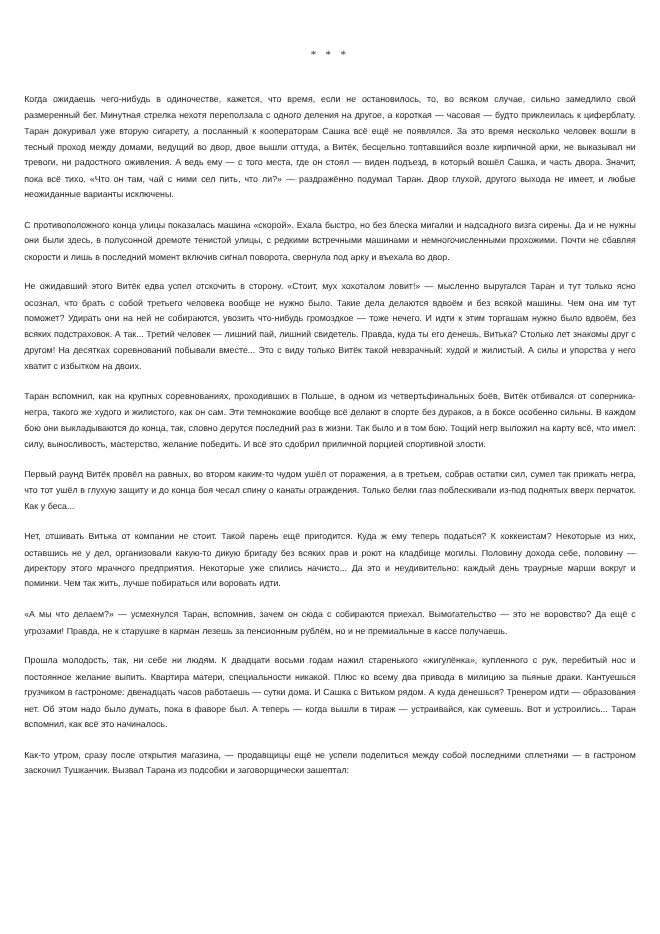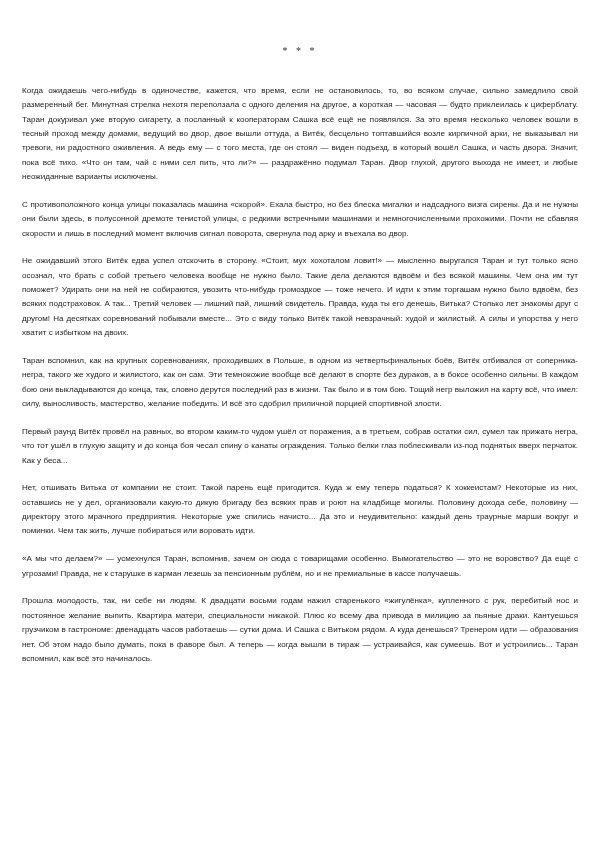--- a/index.html
+++ b/index.html
@@ -57,17 +57,18 @@
 
   <div class="scene-break">* * *</div>
 
   <div class="body-copy">
     <p class="para">Когда ожидаешь чего-нибудь в одиночестве, кажется, что время, если не остановилось, то, во всяком случае, сильно замедлило свой размеренный бег. Минутная стрелка нехотя переползала с одного деления на другое, а короткая — часовая — будто приклеилась к циферблату. Таран докуривал уже вторую сигарету, а посланный к кооператорам Сашка всё ещё не появлялся. За это время несколько человек вошли в тесный проход между домами, ведущий во двор, двое вышли оттуда, а Витёк, бесцельно топтавшийся возле кирпичной арки, не выказывал ни тревоги, ни радостного оживления. А ведь ему — с того места, где он стоял — виден подъезд, в который вошёл Сашка, и часть двора. Значит, пока всё тихо. «Что он там, чай с ними сел пить, что ли?» — раздражённо подумал Таран. Двор глухой, другого выхода не имеет, и любые неожиданные варианты исключены.</p>
     <p class="para">С противоположного конца улицы показалась машина «скорой». Ехала быстро, но без блеска мигалки и надсадного визга сирены. Да и не нужны они были здесь, в полусонной дремоте тенистой улицы, с редкими встречными машинами и немногочисленными прохожими. Почти не сбавляя скорости и лишь в последний момент включив сигнал поворота, свернула под арку и въехала во двор.</p>
     <p class="para">Не ожидавший этого Витёк едва успел отскочить в сторону. «Стоит, мух хохоталом ловит!» — мысленно выругался Таран и тут только ясно осознал, что брать с собой третьего человека вообще не нужно было. Такие дела делаются вдвоём и без всякой машины. Чем она им тут поможет? Удирать они на ней не собираются, увозить что-нибудь громоздкое — тоже нечего. И идти к этим торгашам нужно было вдвоём, без всяких подстраховок. А так... Третий человек — лишний пай, лишний свидетель. Правда, куда ты его денешь, Витька? Столько лет знакомы друг с другом! На десятках соревнований побывали вместе... Это с виду только Витёк такой невзрачный: худой и жилистый. А силы и упорства у него хватит с избытком на двоих.</p>
     <p class="para">Таран вспомнил, как на крупных соревнованиях, проходивших в Польше, в одном из четвертьфинальных боёв, Витёк отбивался от соперника-негра, такого же худого и жилистого, как он сам. Эти темнокожие вообще всё делают в спорте без дураков, а в боксе особенно сильны. В каждом бою они выкладываются до конца, так, словно дерутся последний раз в жизни. Так было и в том бою. Тощий негр выложил на карту всё, что имел: силу, выносливость, мастерство, желание победить. И всё это сдобрил приличной порцией спортивной злости.</p>
     <p class="para">Первый раунд Витёк провёл на равных, во втором каким-то чудом ушёл от поражения, а в третьем, собрав остатки сил, сумел так прижать негра, что тот ушёл в глухую защиту и до конца боя чесал спину о канаты ограждения. Только белки глаз поблескивали из-под поднятых вверх перчаток. Как у беса...</p>
     <p class="para">Нет, отшивать Витька от компании не стоит. Такой парень ещё пригодится. Куда ж ему теперь податься? К хоккеистам? Некоторые из них, оставшись не у дел, организовали какую-то дикую бригаду без всяких прав и роют на кладбище могилы. Половину дохода себе, половину — директору этого мрачного предприятия. Некоторые уже спились начисто... Да это и неудивительно: каждый день траурные марши вокруг и поминки. Чем так жить, лучше побираться или воровать идти.</p>
-    <p class="para">«А мы что делаем?» — усмехнулся Таран, вспомнив, зачем он сюда с товарищами особенно. Вымогательство — это не воровство? Да ещё с угрозами! Правда, не к старушке в карман лезешь за пенсионным рублём, но и не премиальные в кассе получаешь.</p>
+    <p class="para">«А мы что делаем?» — усмехнулся Таран, вспомнив, зачем он сюда с собираются приехал. Вымогательство — это не воровство? Да ещё с угрозами! Правда, не к старушке в карман лезешь за пенсионным рублём, но и не премиальные в кассе получаешь.</p>
     <p class="para">Прошла молодость, так, ни себе ни людям. К двадцати восьми годам нажил старенького «жигулёнка», купленного с рук, перебитый нос и постоянное желание выпить. Квартира матери, специальности никакой. Плюс ко всему два привода в милицию за пьяные драки. Кантуешься грузчиком в гастрономе: двенадцать часов работаешь — сутки дома. И Сашка с Витьком рядом. А куда денешься? Тренером идти — образования нет. Об этом надо было думать, пока в фаворе был. А теперь — когда вышли в тираж — устраивайся, как сумеешь. Вот и устроились... Таран вспомнил, как всё это начиналось.</p>
+    <p class="para">Как-то утром, сразу после открытия магазина, — продавщицы ещё не успели поделиться между собой последними сплетнями — в гастроном заскочил Тушканчик. Вызвал Тарана из подсобки и заговорщически зашептал:</p>
   </div>
 
 </div>
 
 </body></html>

